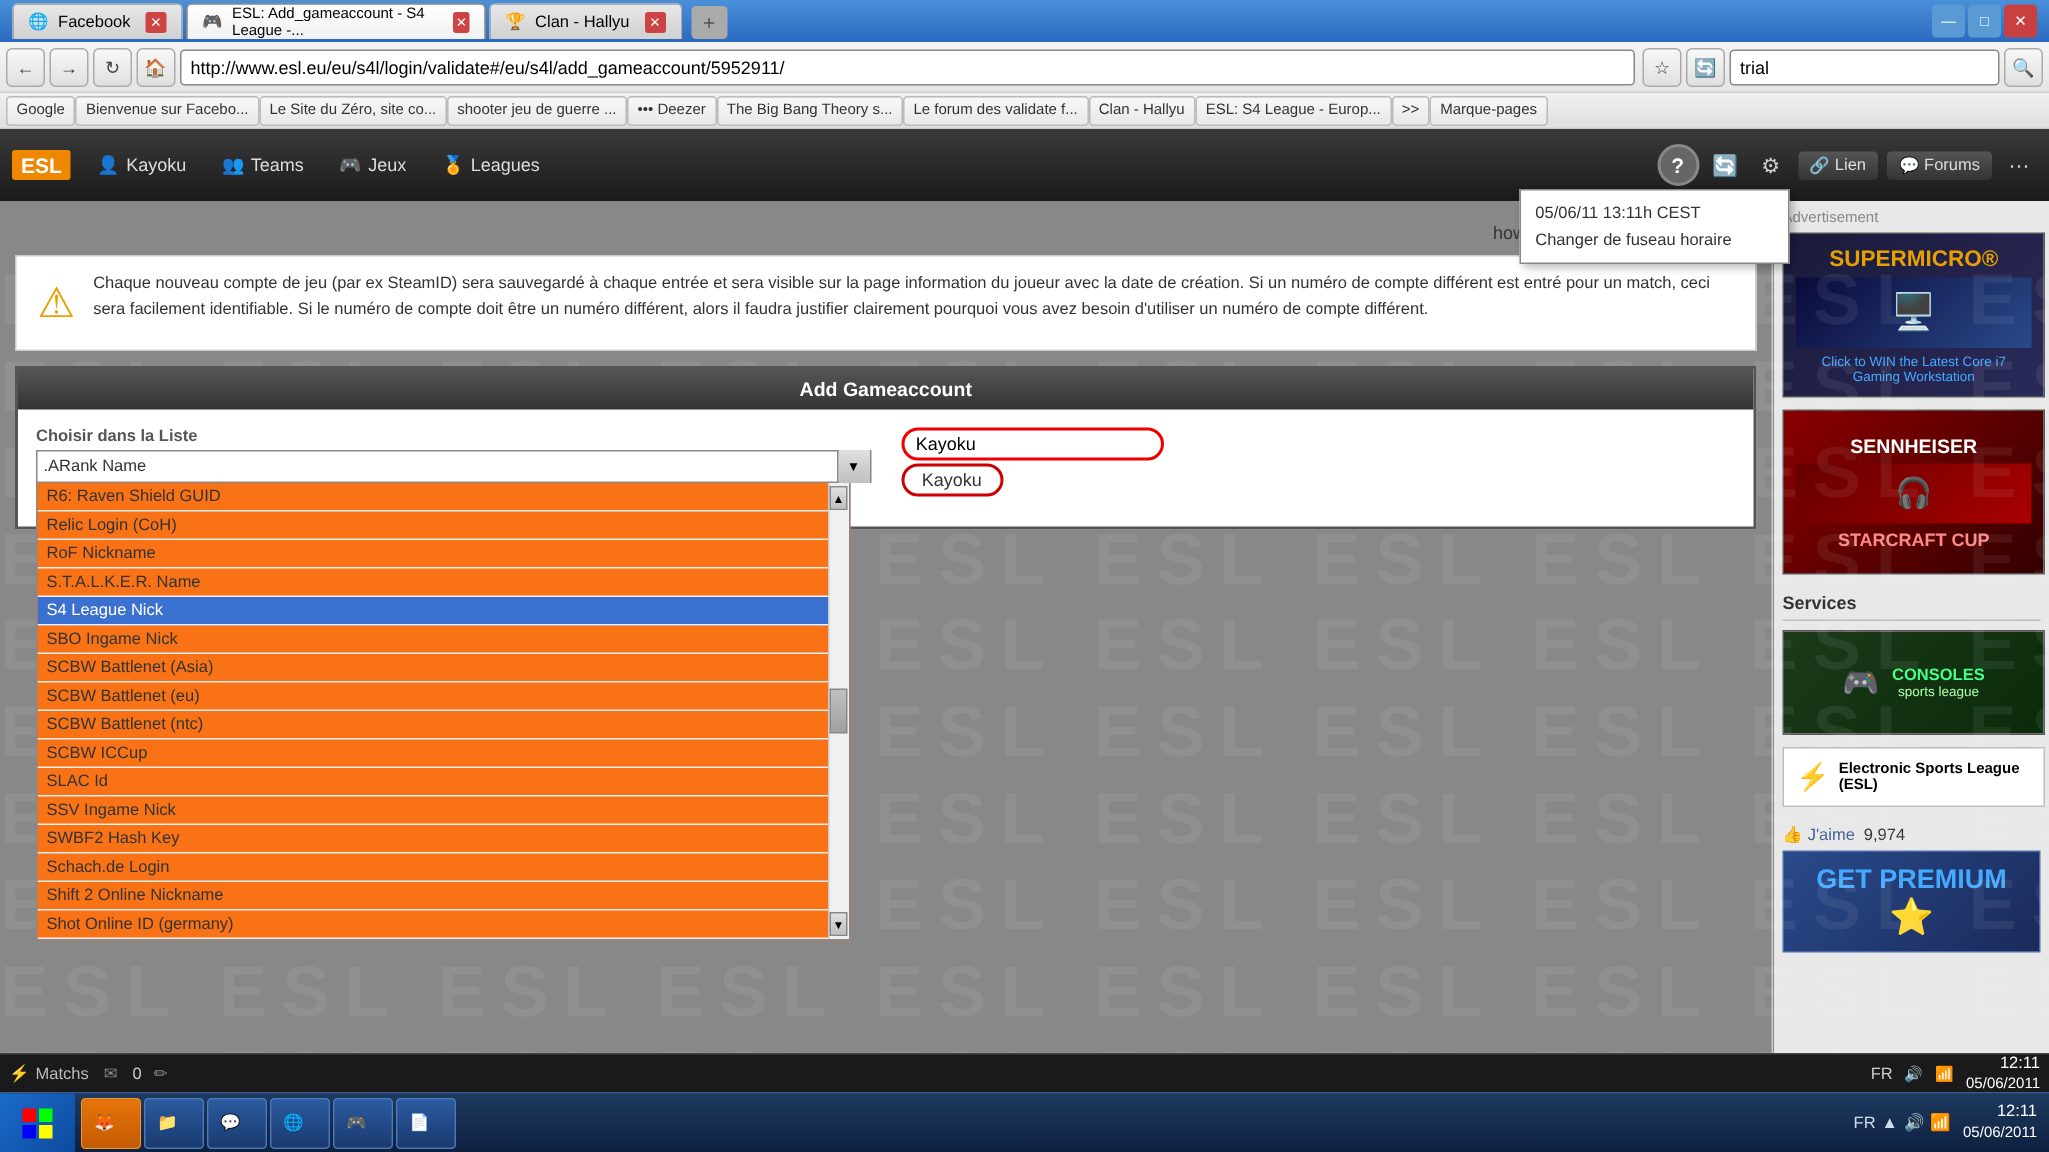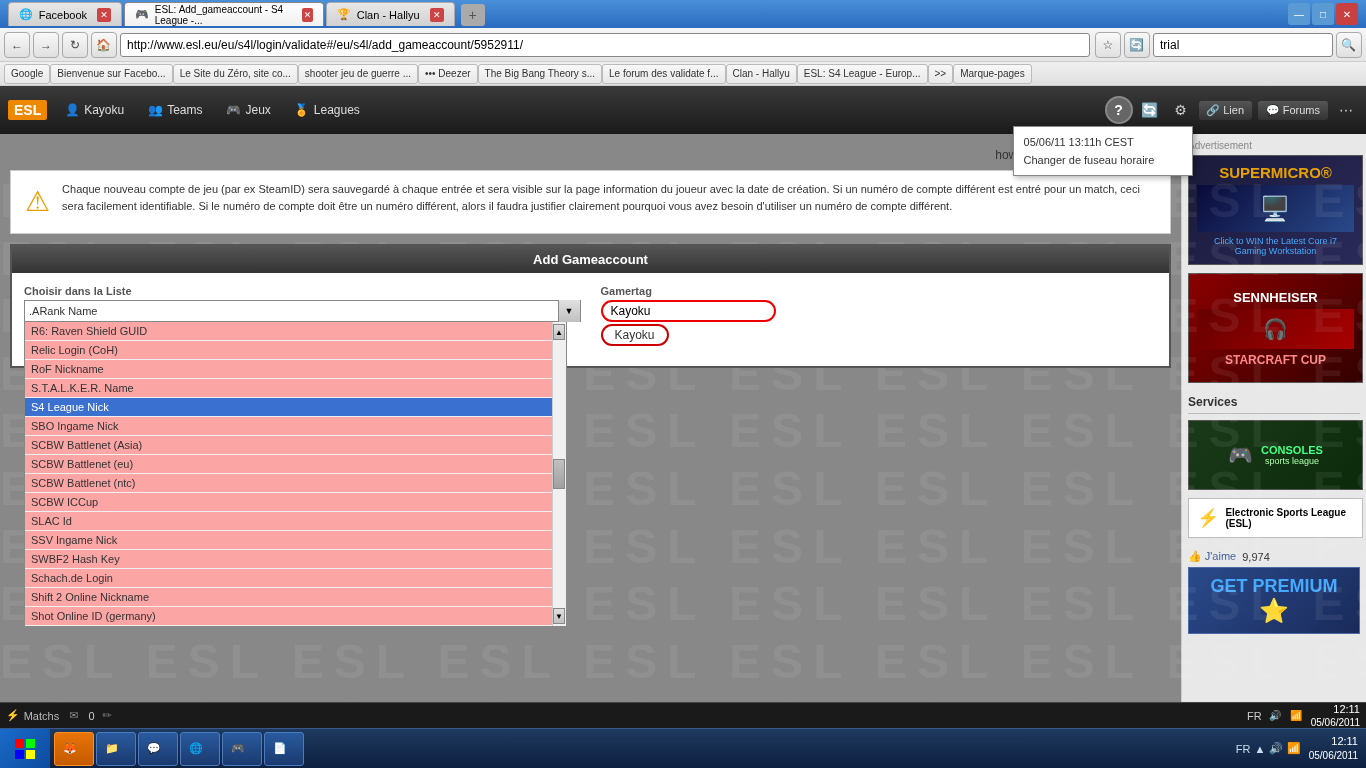--- a/index.html
+++ b/index.html
@@ -258,21 +258,21 @@
             <div class="form-row">
 
               <div class="form-col">
                 <div class="form-label">Choisir dans la Liste</div>
                 <div class="dropdown-wrapper">
                   <div class="dropdown-header">
                     <span class="dropdown-value">.ARank Name</span>
                     <div class="dropdown-arrow">▼</div>
                   </div>
 
-                  <div class="dropdown-list" style="position:absolute;top:22px;left:0;width:calc(100% - 14px);background:#fca5a5;border:1px solid #888;border-top:none;z-index:100;">
+                  <div class="dropdown-list" style="position:absolute;top:22px;left:0;width:calc(100% - 14px);background:#f97316;border:1px solid #888;border-top:none;z-index:100;">
                     <div class="dropdown-list-item">R6: Raven Shield GUID</div>
                     <div class="dropdown-list-item">Relic Login (CoH)</div>
                     <div class="dropdown-list-item">RoF Nickname</div>
                     <div class="dropdown-list-item">S.T.A.L.K.E.R. Name</div>
                     <div class="dropdown-list-item selected" style="position:relative;">S4 League Nick</div>
                     <div class="dropdown-list-item">SBO Ingame Nick</div>
                     <div class="dropdown-list-item">SCBW Battlenet (Asia)</div>
                     <div class="dropdown-list-item">SCBW Battlenet (eu)</div>
                     <div class="dropdown-list-item">SCBW Battlenet (ntc)</div>
                     <div class="dropdown-list-item">SCBW ICCup</div>
@@ -288,21 +288,20 @@
                       <div style="flex:1;"></div>
                       <div style="width:12px;height:30px;background:linear-gradient(to bottom,#c0c0c0,#a0a0a0);border:1px solid #888;margin:2px;"></div>
                       <div style="flex:1;"></div>
                       <div style="width:12px;height:16px;background:linear-gradient(to bottom,#e0e0e0,#c0c0c0);border:1px solid #888;margin-bottom:2px;cursor:pointer;display:flex;align-items:center;justify-content:center;font-size:8px;">▼</div>
                     </div>
                   </div>
                 </div>
               </div>
 
               <div class="form-col">
-                <div class="form-label">Gamertag</div>
                 <div style="position:relative;display:inline-block;">
                   <input class="gamertag-input" style="border: 2px solid rgb(238, 0, 0); border-radius: 20px; padding: 1px 8px;" value="Kayoku">
                   
                 </div>
                 
                 <div style="display:flex;align-items:center;margin-top:2px;">
                   <span style="border:2px solid #cc0000;border-radius:16px;padding:2px 12px;font-size:12px;color:#333;background:#fff;">Kayoku</span>
                 </div>
               </div>
             </div>

